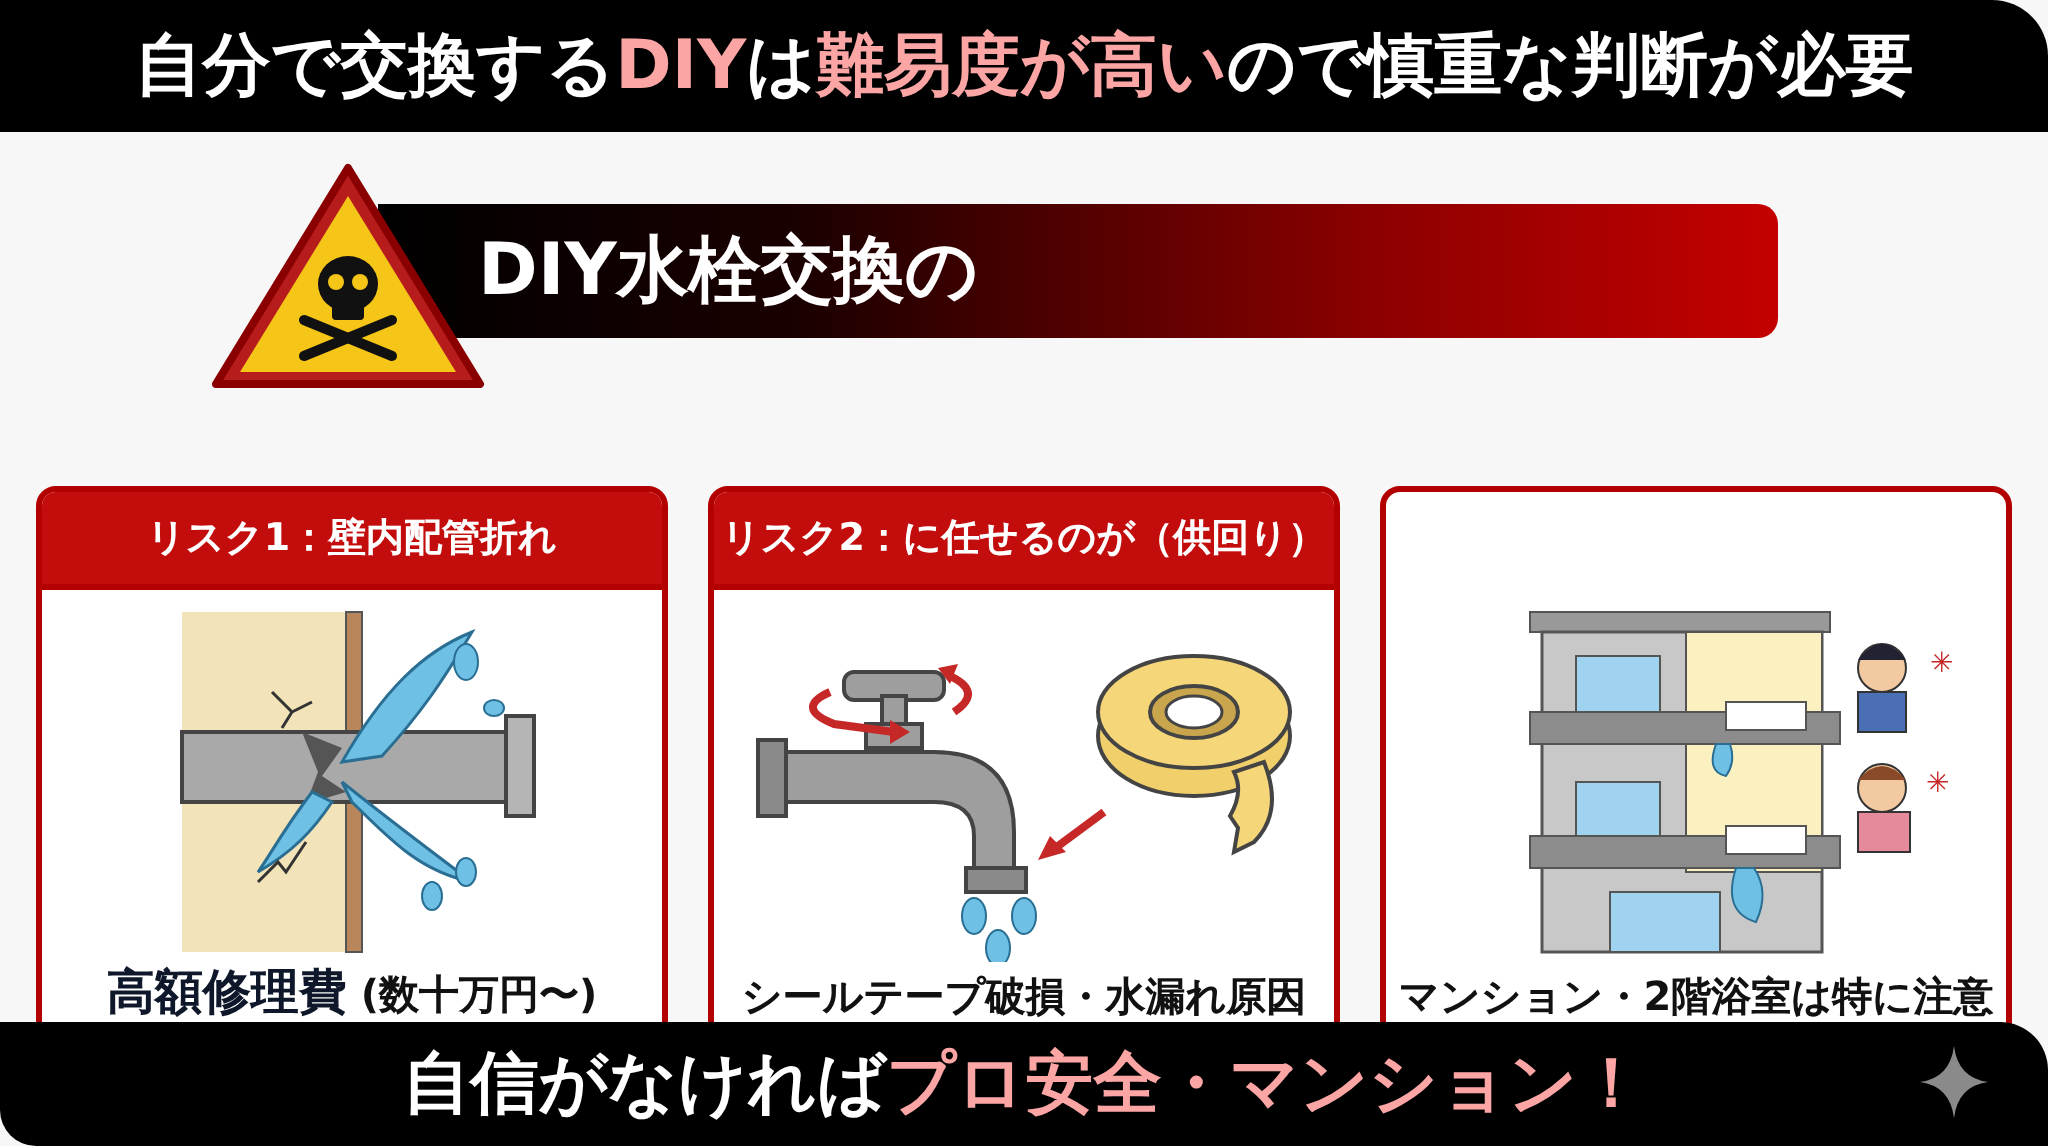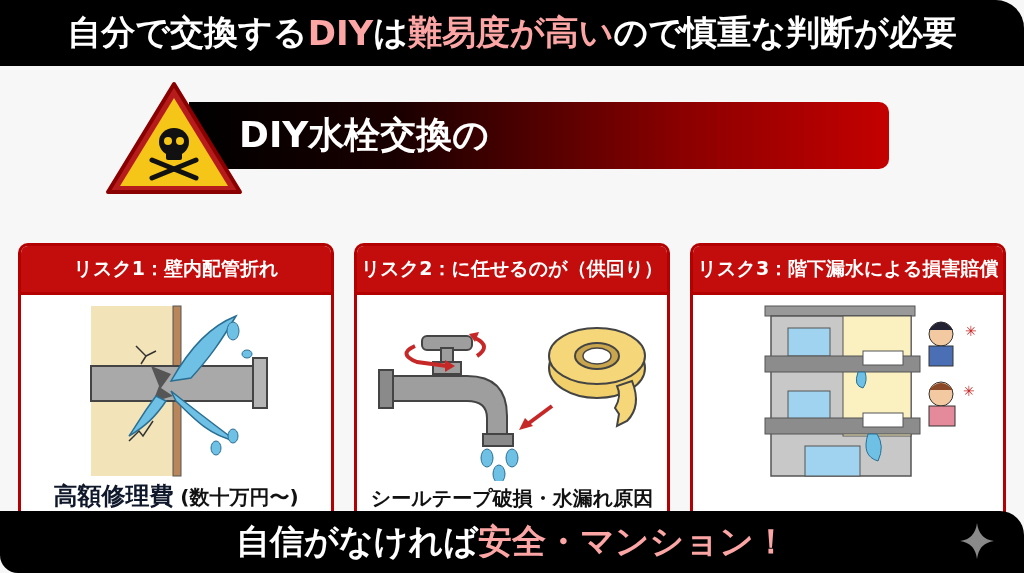--- a/index.html
+++ b/index.html
@@ -124,21 +124,20 @@
       <ellipse cx="240" cy="60" rx="22" ry="13" fill="#c9a64d" stroke="#444" stroke-width="2"></ellipse>
       <ellipse cx="240" cy="60" rx="14" ry="8" fill="#fff" stroke="#444" stroke-width="1.5"></ellipse>
       <path d="M275,85 Q285,110 270,125 L260,130 L262,118 L258,112 Q265,100 260,90 Z" fill="#f5d77a" stroke="#444" stroke-width="2"></path>
       <line x1="195" y1="110" x2="168" y2="130" stroke="#c62828" stroke-width="4"></line>
       <polygon points="162,134 176,130 168,122" fill="#c62828"></polygon>
     </svg>
     <div class="card-foot">シールテープ破損・水漏れ原因</div>
   </div>
 
   <div class="card" style="left:672px;">
-    <div class="card-head">リスク3：階下漏水による損害賠償</div>
     <svg class="card-img" viewBox="0 0 310 185">
       <rect x="72" y="10" width="150" height="10" fill="#999" stroke="#555"></rect>
       <rect x="78" y="20" width="140" height="160" fill="#c8c8c8" stroke="#555" stroke-width="1.5"></rect>
       <rect x="150" y="20" width="68" height="120" fill="#fbf1c0" stroke="#555"></rect>
       <rect x="95" y="32" width="42" height="28" fill="#9fd3ef" stroke="#555"></rect>
       <rect x="95" y="95" width="42" height="28" fill="#9fd3ef" stroke="#555"></rect>
       <rect x="72" y="60" width="155" height="16" fill="#8c8c8c" stroke="#555"></rect>
       <rect x="72" y="122" width="155" height="16" fill="#8c8c8c" stroke="#555"></rect>
       <rect x="170" y="55" width="40" height="14" fill="#fff" stroke="#555"></rect>
       <rect x="170" y="117" width="40" height="14" fill="#fff" stroke="#555"></rect>
@@ -147,22 +146,24 @@
       <rect x="112" y="150" width="55" height="30" fill="#9fd3ef" stroke="#555"></rect>
       <circle cx="248" cy="38" r="12" fill="#f2c9a0" stroke="#333"></circle>
       <path d="M236,34 Q248,18 260,34" fill="#223"></path>
       <rect x="236" y="50" width="24" height="20" fill="#4a6fb5" stroke="#333"></rect>
       <circle cx="248" cy="98" r="12" fill="#f2c9a0" stroke="#333"></circle>
       <path d="M236,94 Q248,80 260,94" fill="#8a4a2a"></path>
       <rect x="236" y="110" width="26" height="20" fill="#e48a9a" stroke="#333"></rect>
       <text x="272" y="40" font-size="14" fill="#c62828">✳</text>
       <text x="270" y="100" font-size="14" fill="#c62828">✳</text>
     </svg>
+    <div class="card-foot">マンション・2階浴室は特に注意</div>
   </div>
 </div>
 
 <div class="bottom-bar">
   <span>自信がなければ</span>
+  <span class="hl">プロ</span>
   <span class="hl">安全・マンション！</span>
   <svg class="sparkle" viewBox="0 0 34 36">
     <path d="M17,0 Q19,16 34,18 Q19,20 17,36 Q15,20 0,18 Q15,16 17,0 Z" fill="#8a8a8a"></path>
   </svg>
 </div>
 
 </body></html>

